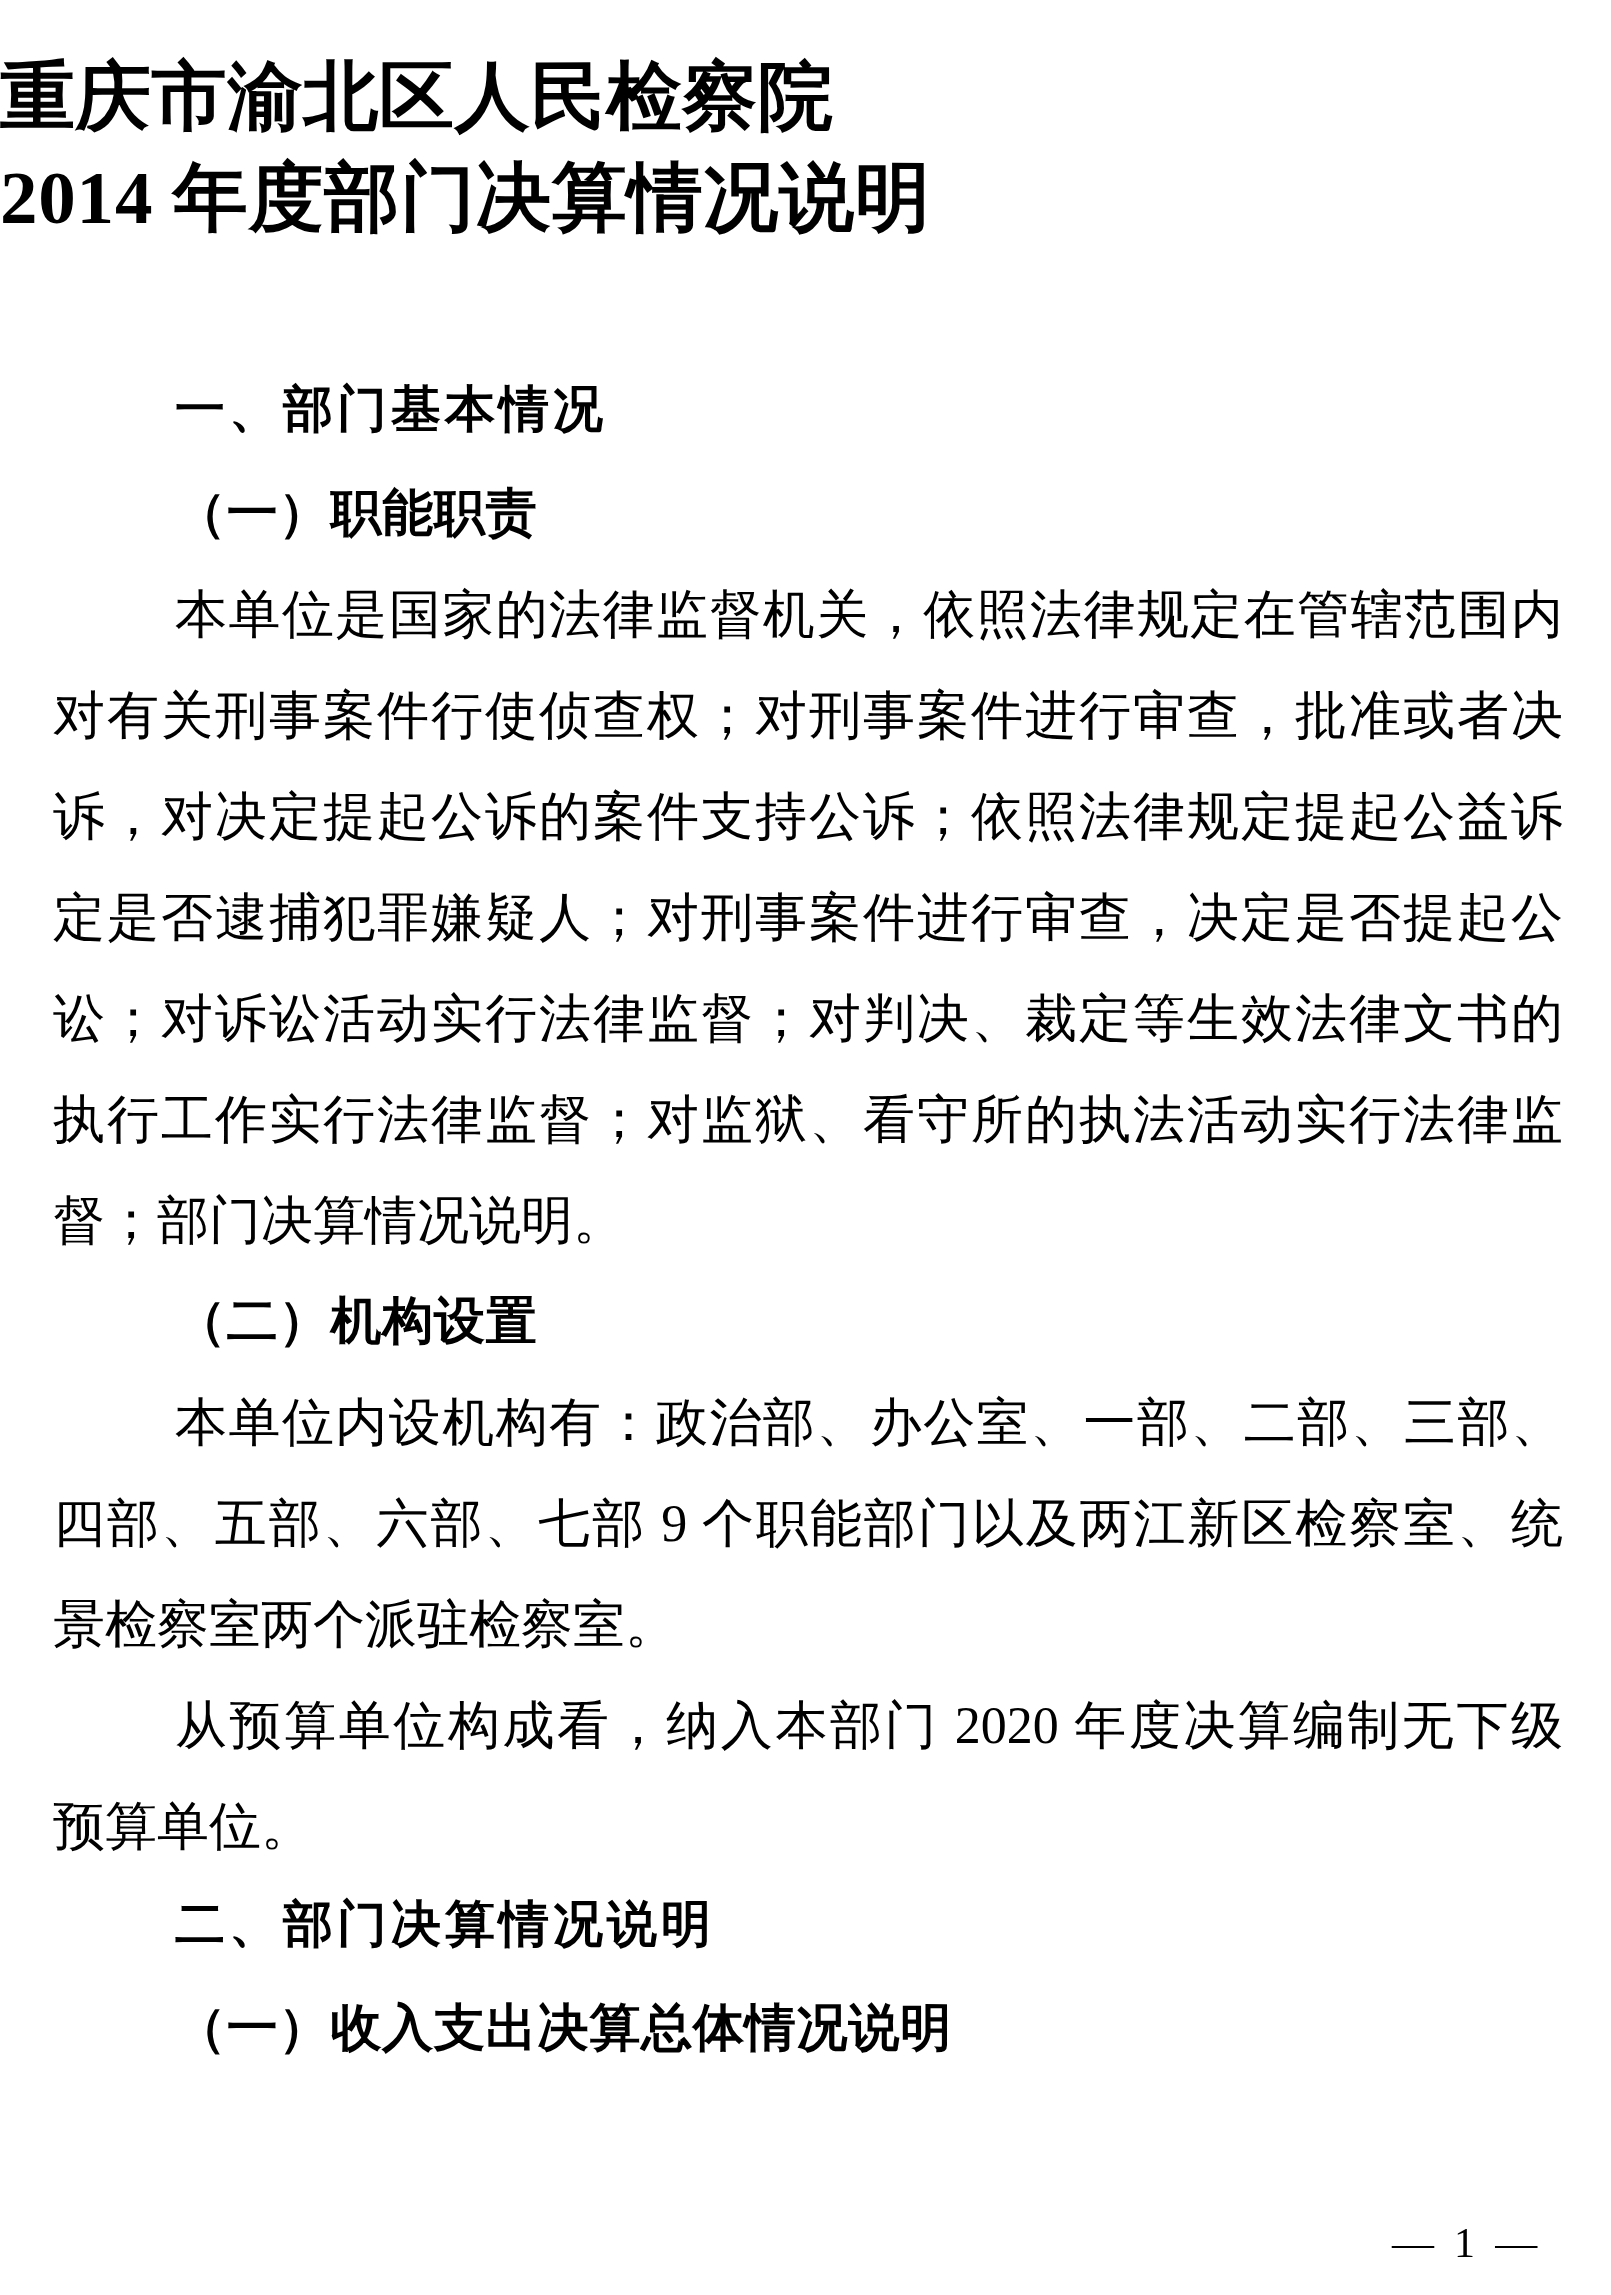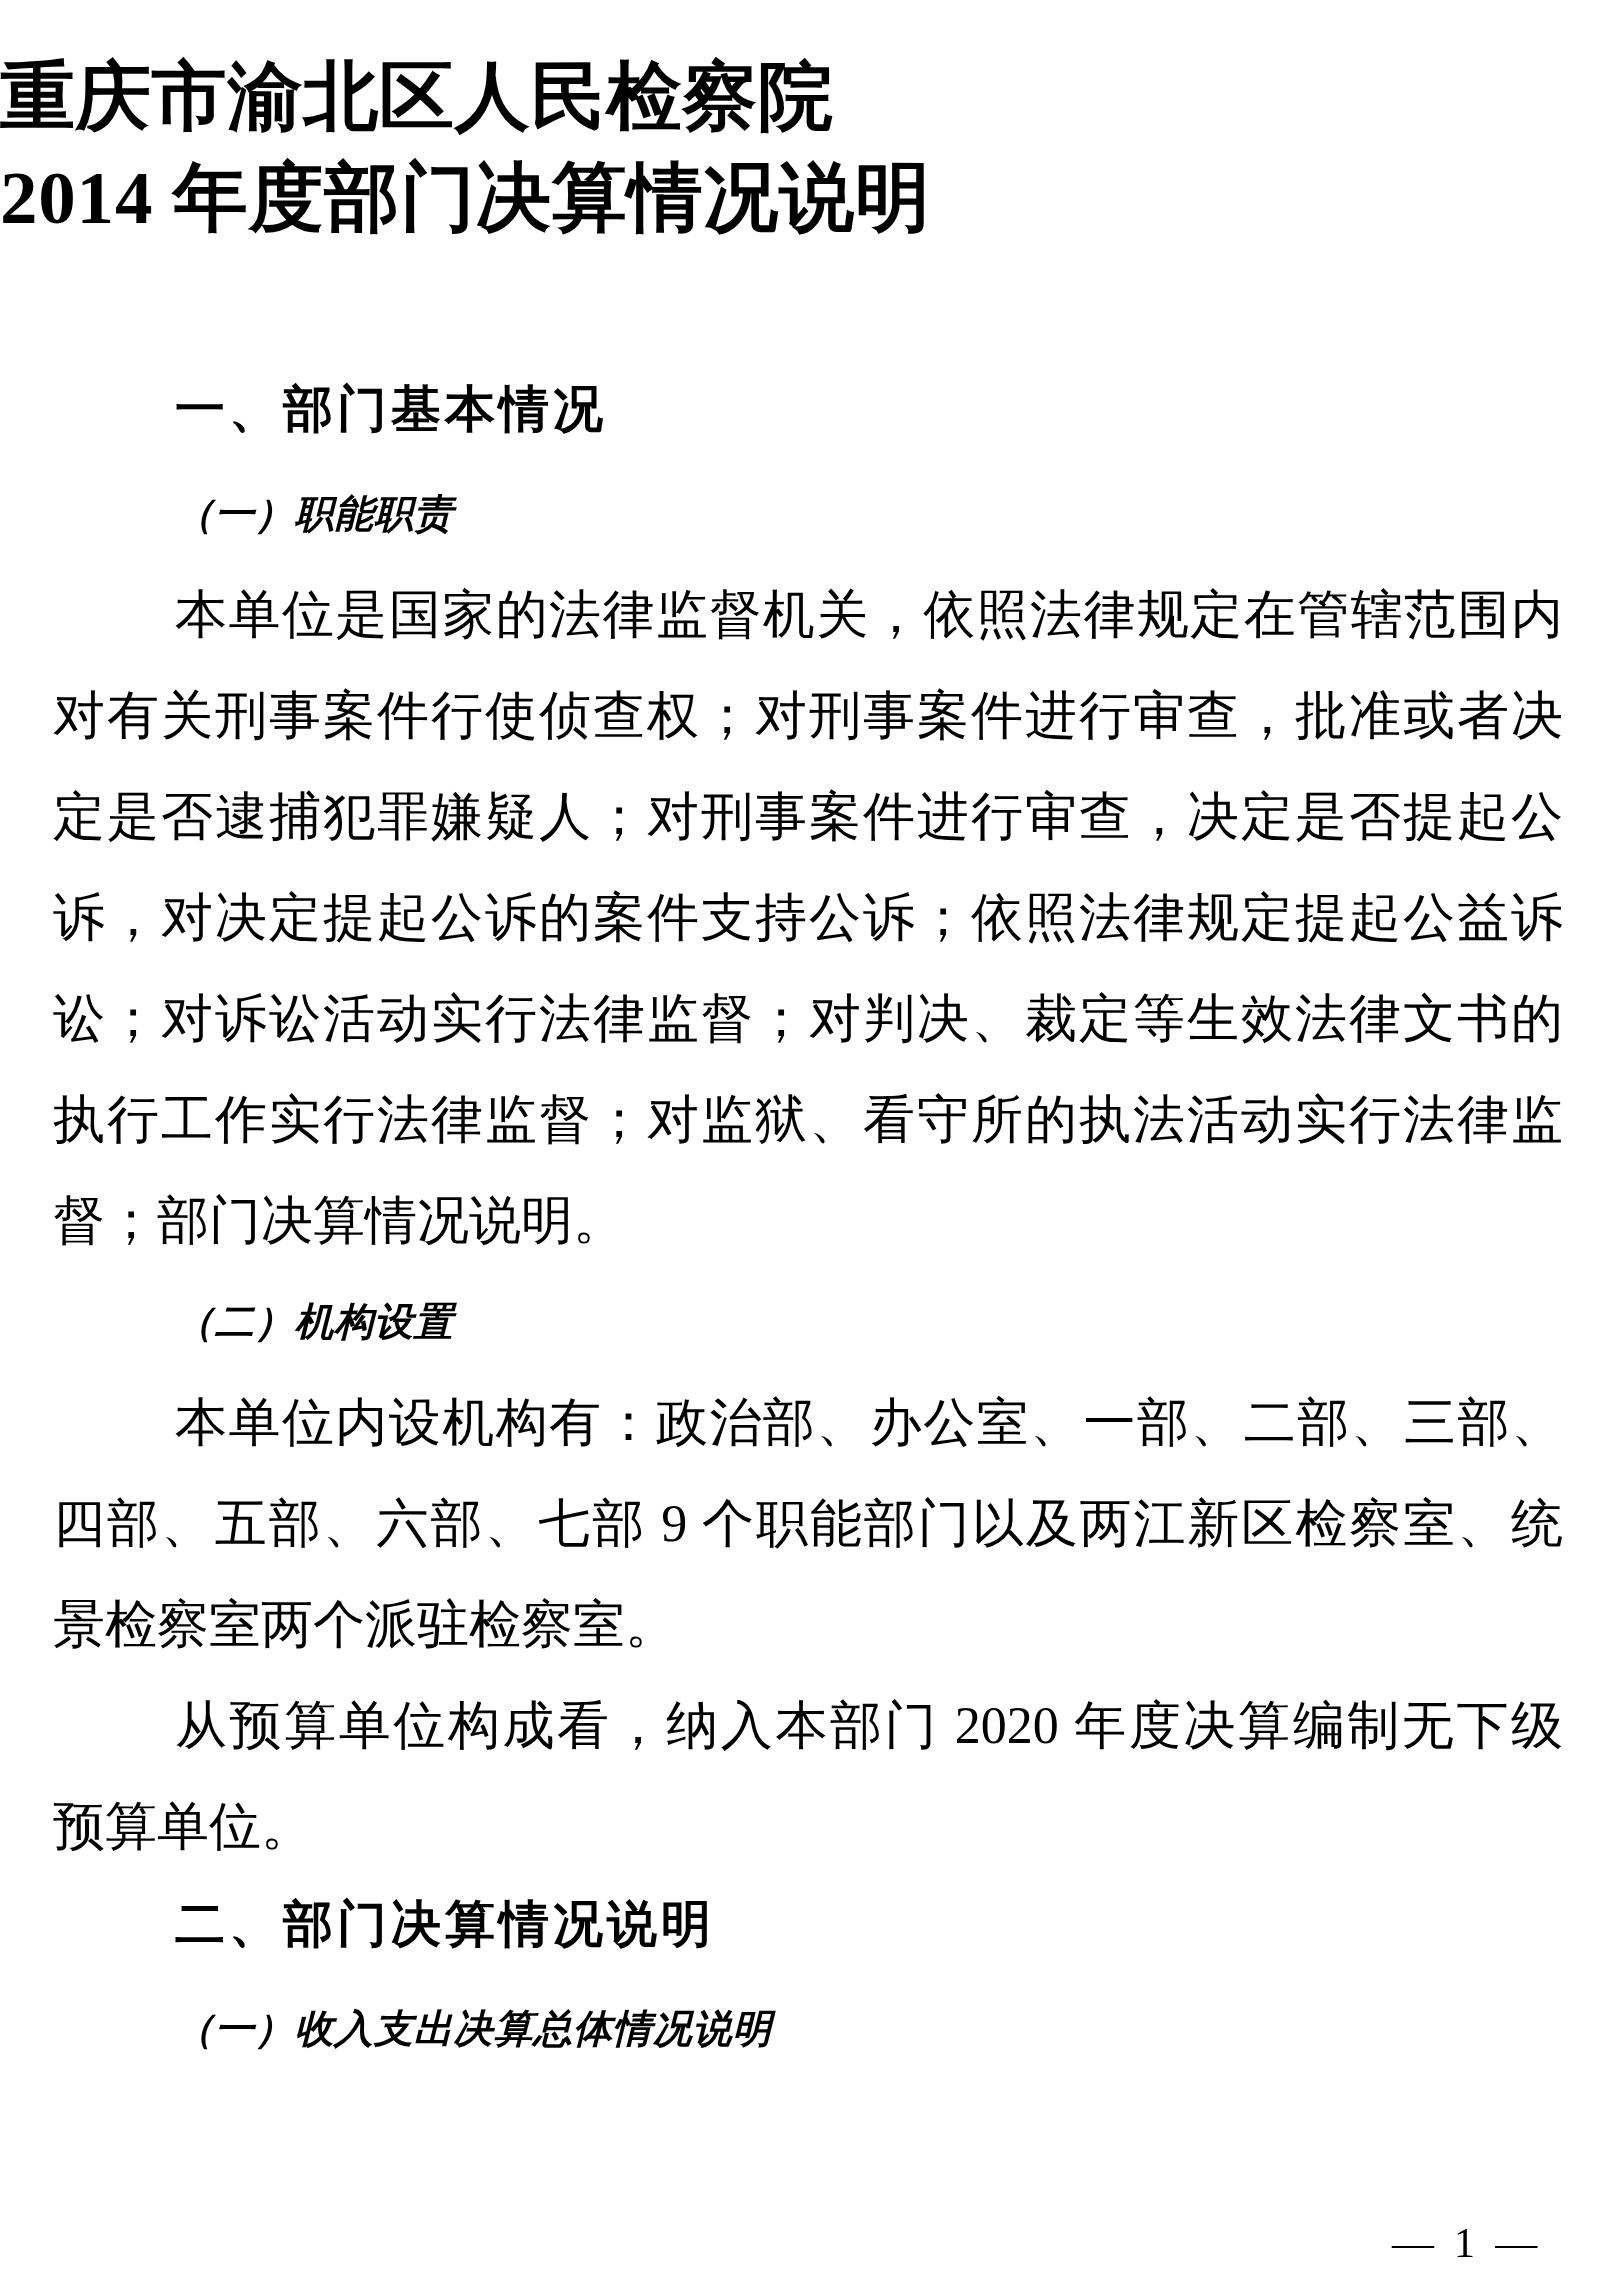--- a/index.html
+++ b/index.html
@@ -60,23 +60,22 @@
   }
   
   .h1 {
     font-family: Liberation Mono, monospace;
     font-weight: bold;
     font-size: 50px;
     letter-spacing: 4px;
   }
   
   .sub {
-    font-style: italic;
     font-weight: 600;
-    font-size: 39px;
+    font-size: 51px;
     letter-spacing: 0.8px;
   }
   .pagenum {
     position: absolute;
     right: 69px;
     bottom: 31px;
     font-size: 42px;
     line-height: 42px;
     font-family: "Liberation Serif", serif;
     letter-spacing: 4.8px;
@@ -93,22 +92,22 @@
   </div>
 
   <div class="content">
 
     <div class="line h1 ind">一、部门基本情况</div>
 
     <div class="line sub ind">（一）职能职责</div>
 
     <div class="line ind j">本单位是国家的法律监督机关，依照法律规定在管辖范围内</div>
     <div class="line j">对有关刑事案件行使侦查权；对刑事案件进行审查，批准或者决</div>
+    <div class="line j">诉，对决定提起公诉的案件支持公诉；依照法律规定提起公益诉</div>
     <div class="line j">定是否逮捕犯罪嫌疑人；对刑事案件进行审查，决定是否提起公</div>
-    <div class="line j">诉，对决定提起公诉的案件支持公诉；依照法律规定提起公益诉</div>
     <div class="line j">讼；对诉讼活动实行法律监督；对判决、裁定等生效法律文书的</div>
     <div class="line j">执行工作实行法律监督；对监狱、看守所的执法活动实行法律监</div>
     <div class="line">督；部门决算情况说明。</div>
 
     <div class="line sub ind">（二）机构设置</div>
 
     <div class="line ind j">本单位内设机构有：政治部、办公室、一部、二部、三部、</div>
     <div class="line j">四部、五部、六部、七部 9 个职能部门以及两江新区检察室、统</div>
     <div class="line">景检察室两个派驻检察室。</div>
 

